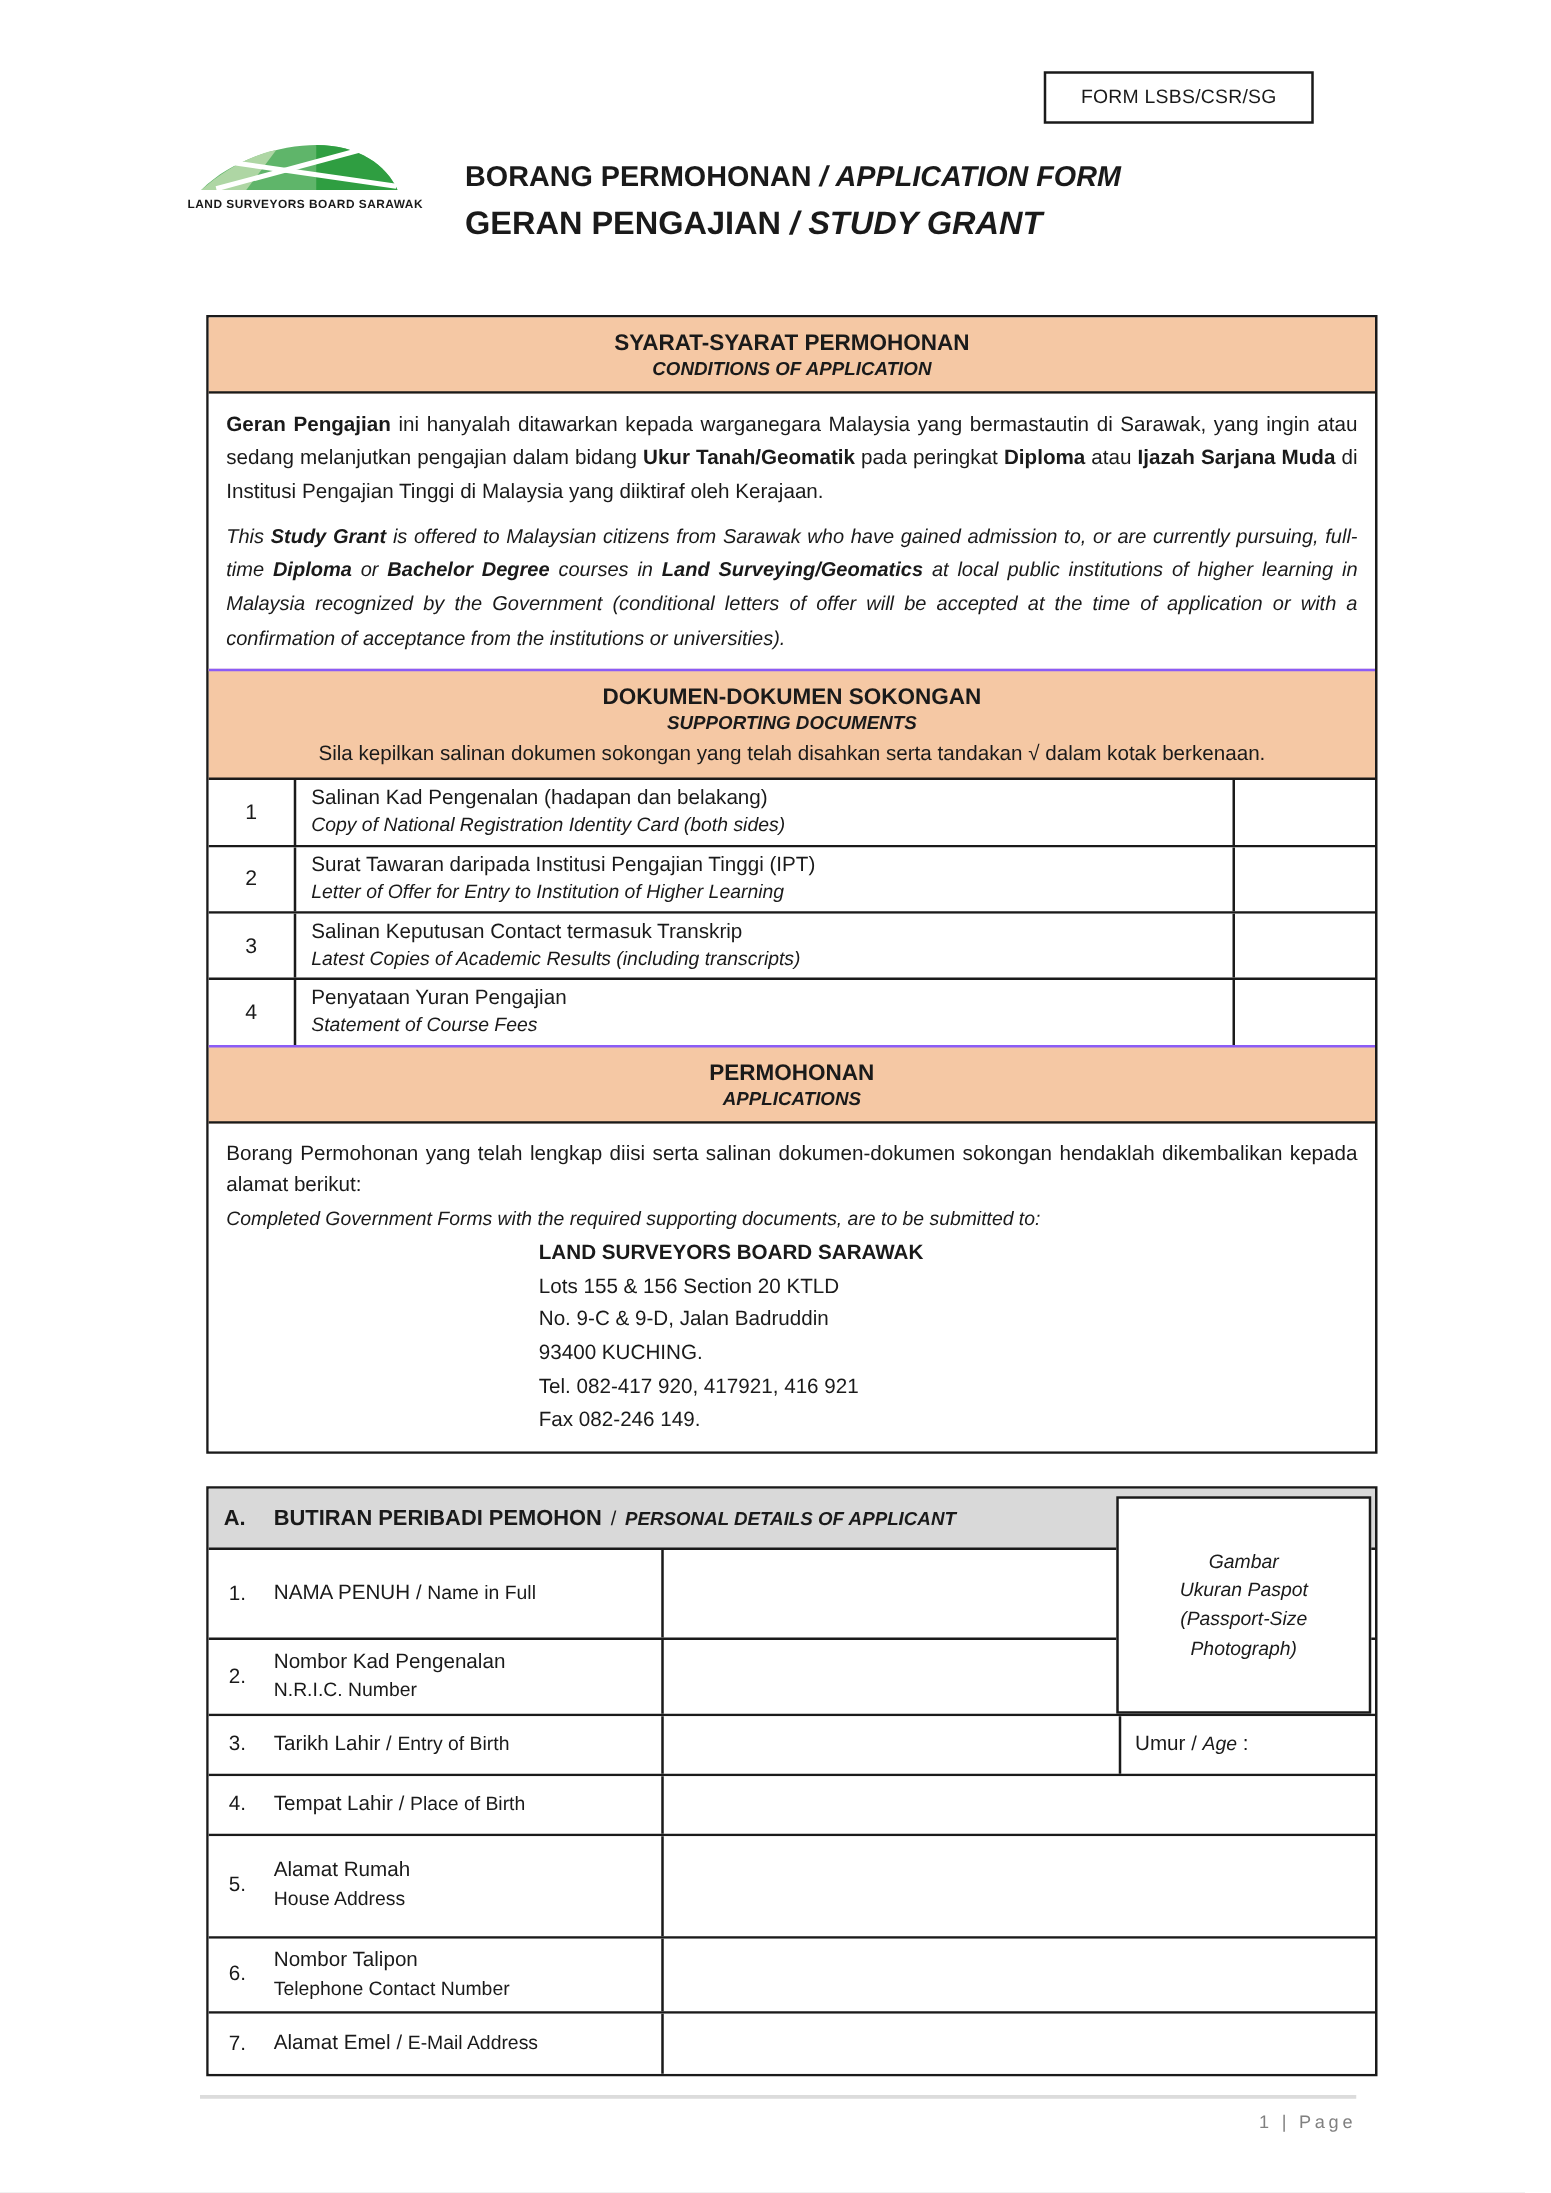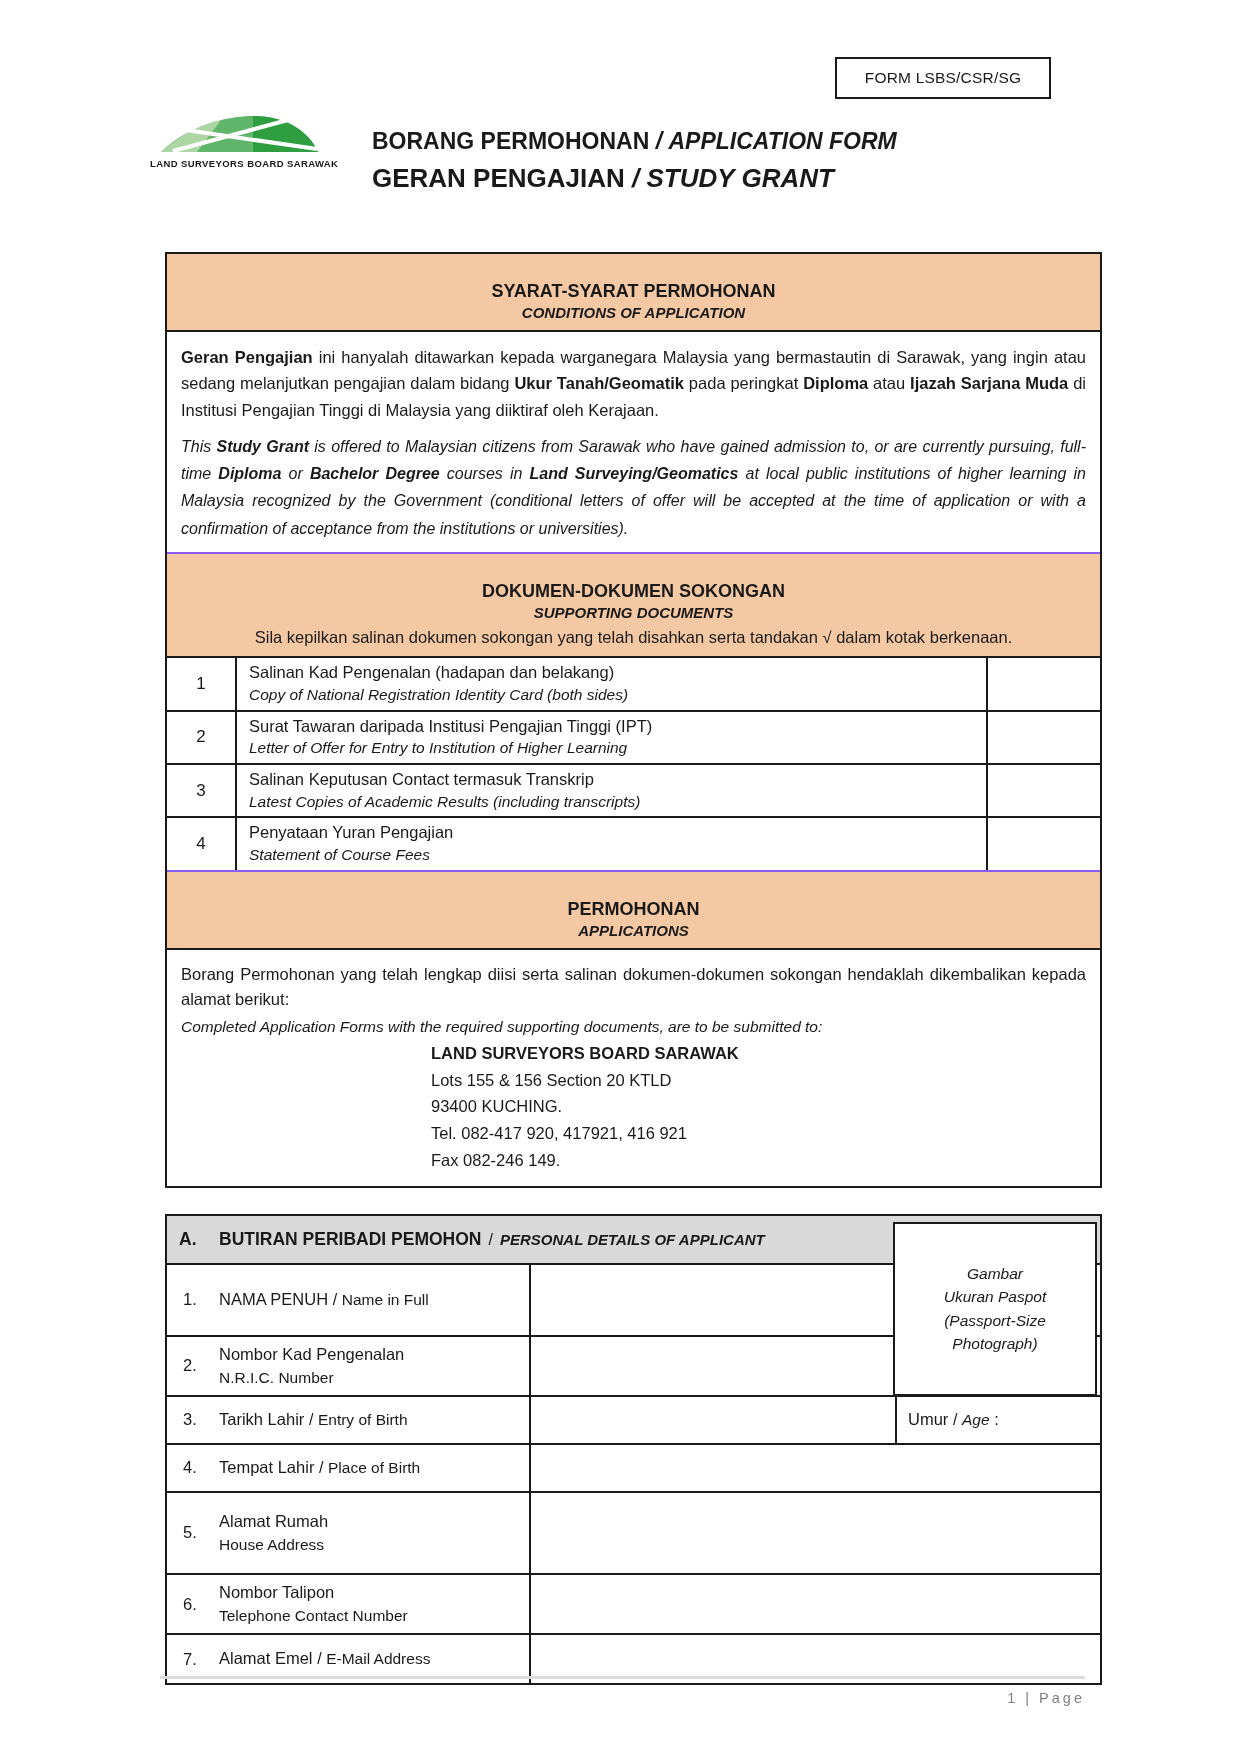--- a/index.html
+++ b/index.html
@@ -22,21 +22,21 @@
   .title-line1{font-size:23px;}
   .title-line2{font-size:26px;margin-top:8px;}
   .tb{font-weight:bold;}
   .tslash{font-weight:bold;font-style:italic;}
   .ti{font-weight:bold;font-style:italic;}
   
   .content{position:absolute;left:165px;top:252px;width:937px;}
   .tbl{border:2px solid #1a1a1a;}
   .hdr-orange{
     background:var(--header-fill);border-bottom:2px solid #1a1a1a;
-    text-align:center;padding:25px 14px 7px;
+    text-align:center;padding:8px 14px 7px;
   }
   .hdr-orange:not(:first-child){border-top:2px solid #8b5cf6;margin-top:-2px;}
   .h-my{font-size:18px;font-weight:bold;line-height:1.35;}
   .h-en{font-size:15px;font-weight:bold;font-style:italic;line-height:1.3;}
   .h-note-my{font-size:16.5px;line-height:1.45;margin-top:3px;}
   .h-note-en{font-size:15.5px;font-style:italic;line-height:1.4;}
   .body-cell{padding:12px 14px;background:#fff;}
   .para-my{font-size:16.5px;line-height:1.6;text-align:justify;}
   .para-en{font-size:16px;font-style:italic;line-height:1.7;text-align:justify;margin-top:10px;}
   .b{font-weight:bold;}
@@ -174,24 +174,25 @@
         <div class="doc-check"></div>
       </div>
 
       <div class="hdr-orange">
         <div class="h-my">PERMOHONAN</div>
         <div class="h-en">APPLICATIONS</div>
       </div>
 
       <div class="body-cell">
         <div class="app-my">Borang Permohonan yang telah lengkap diisi serta salinan dokumen-dokumen sokongan hendaklah dikembalikan kepada alamat berikut:</div>
-        <div class="app-en">Completed Application Forms with the required supporting documents, are to be submitted to:</div>
+        <div class="app-en">Completed Government Forms with the required supporting documents, are to be submitted to:</div>
         <div class="address">
           <div class="addr-name">LAND SURVEYORS BOARD SARAWAK</div>
           <div>Lots 155 &amp; 156 Section 20 KTLD</div>
+          <div>No. 9-C &amp; 9-D, Jalan Badruddin</div>
           <div><span class="addr-city">93400 KUCHING</span><span>.</span></div>
           <div>Tel. 082-417 920, 417921, 416 921</div>
           <div>Fax 082-246 149.</div>
         </div>
       </div>
 
     </div>
 
     <div class="section-a">
 

